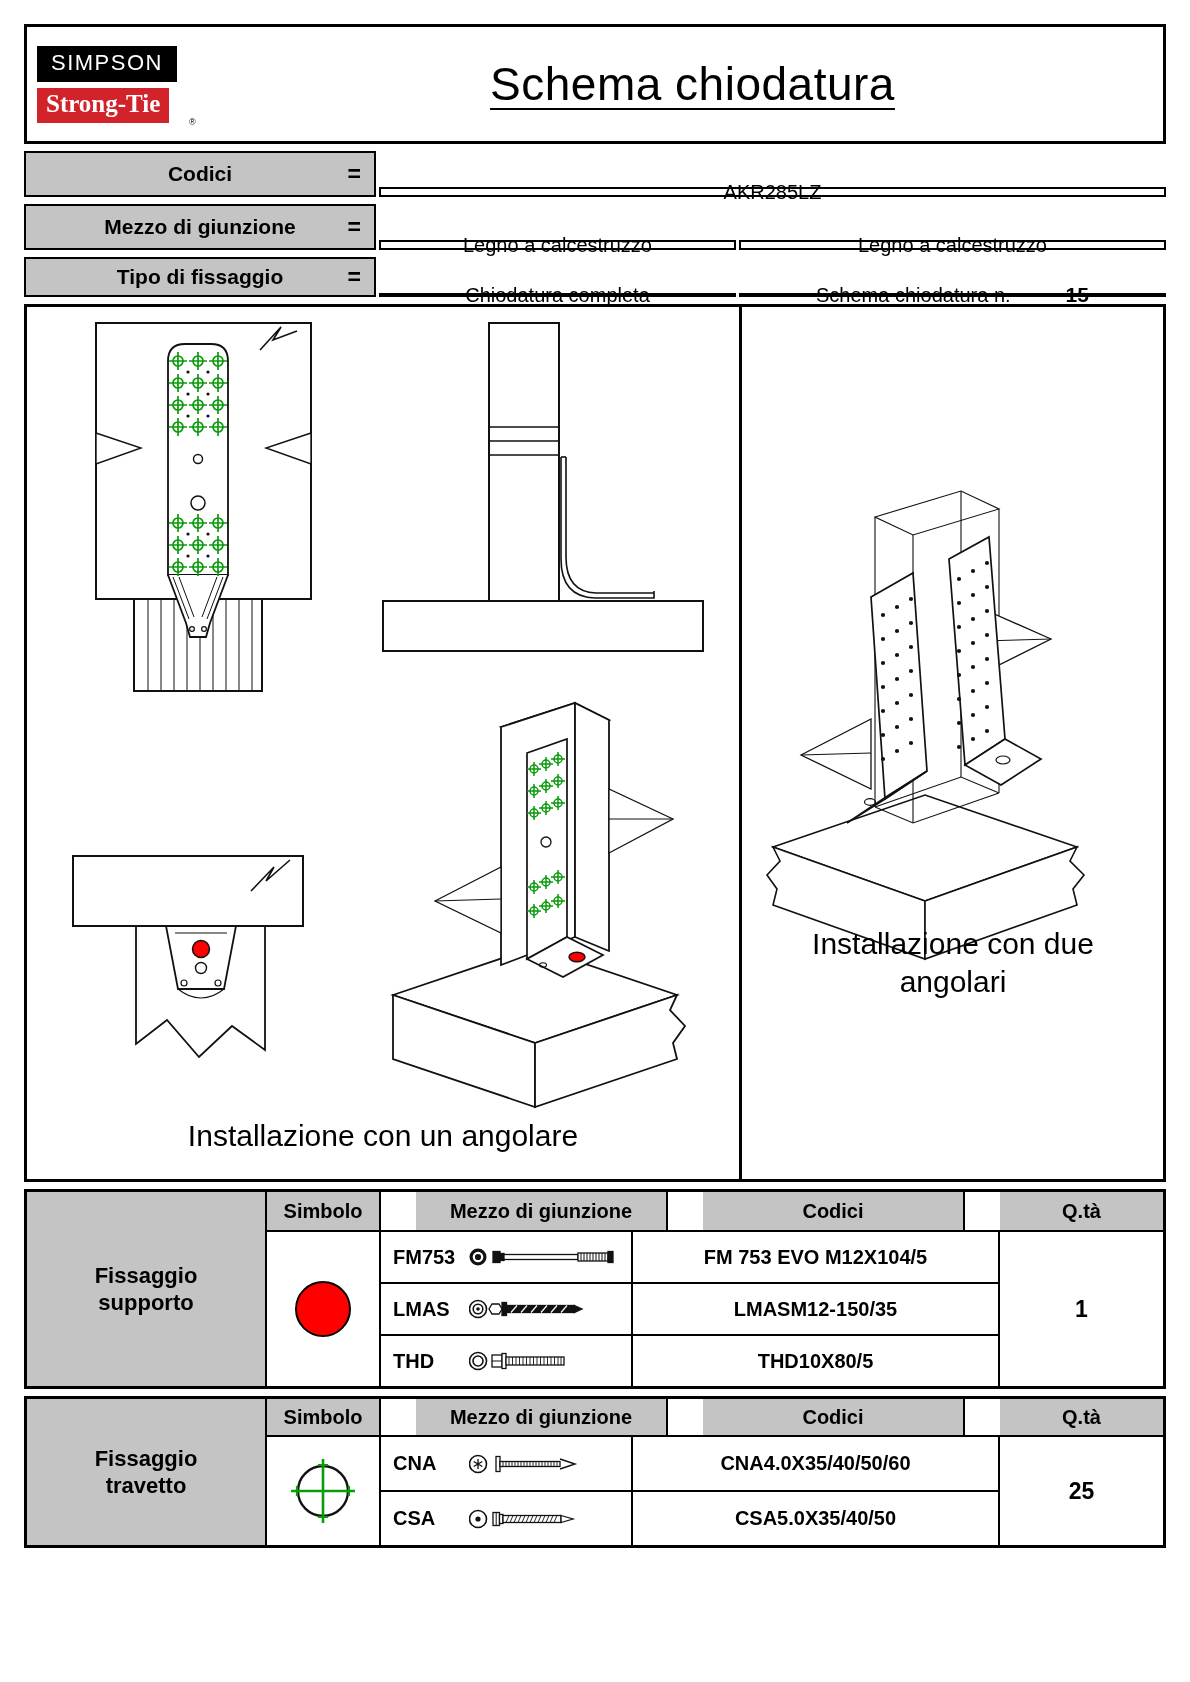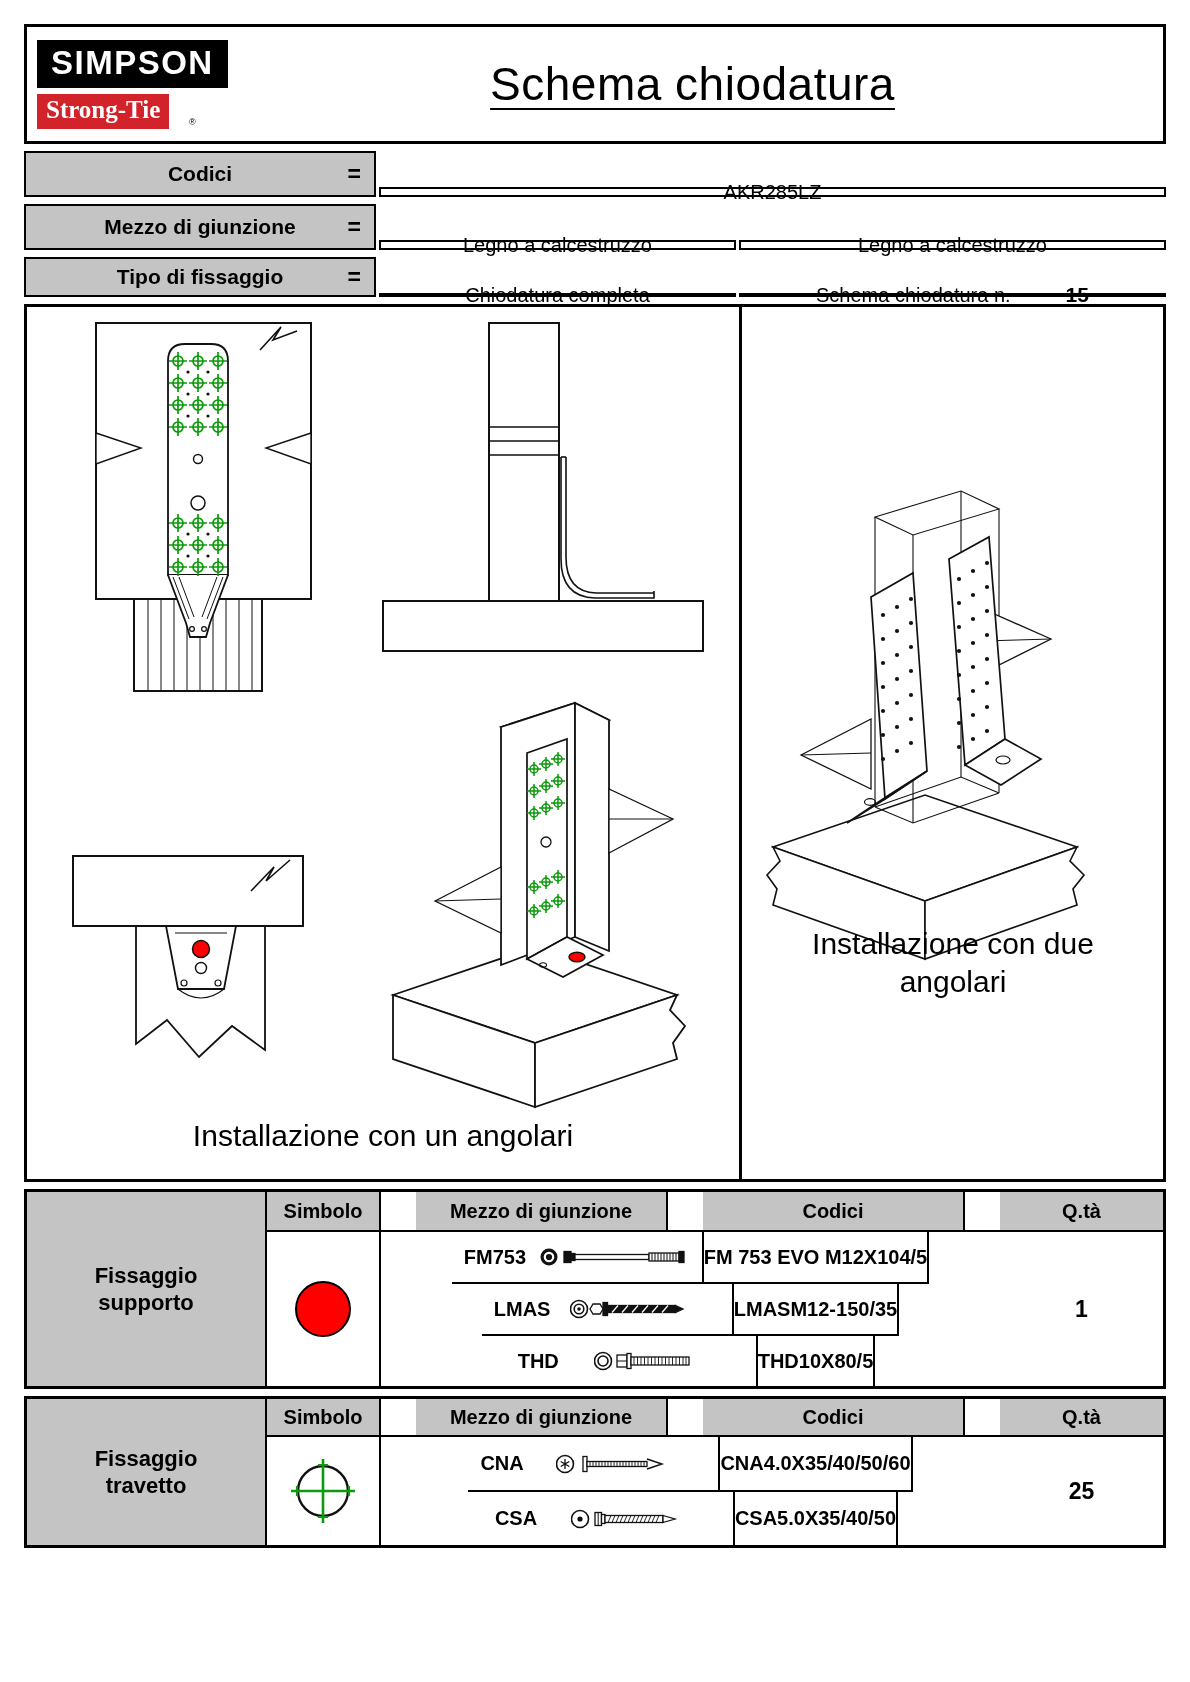--- a/index.html
+++ b/index.html
@@ -4,21 +4,21 @@
 <style>
   * { box-sizing: border-box; margin: 0; padding: 0; }
   html,body { width: 1190px; height: 1682px; background: #fff; }
   body { font-family: "Liberation Sans", sans-serif; color: #000; position: relative; }
   .sheet { position: absolute; left: 24px; top: 24px; width: 1142px; display: flex; flex-direction: column; gap: 7px; }
   .box { border: 3px solid #000; background: #fff; }
 
   
   .header { height: 120px; display: flex; align-items: stretch; }
   .logo-wrap { width: 195px; display: flex; flex-direction: column; justify-content: center; gap: 6px; padding-left: 10px; position: relative; }
-  .logo-simpson { background: #000; color: #fff; font-weight: bold; font-size: 33px; letter-spacing: 1.5px; padding: 4px 14px 6px; width: fit-content; }
+  .logo-simpson { background: #000; color: #fff; font-weight: normal; font-size: 22px; letter-spacing: 1.5px; padding: 4px 14px 6px; width: fit-content; }
   .logo-strongtie { background: #d2232a; color: #fff; font-weight: bold; font-size: 25px; padding: 2px 9px 5px; width: fit-content; font-family: "Liberation Serif", serif; }
   .logo-reg { position: absolute; left: 162px; bottom: 14px; font-size: 9px; }
   .title-wrap { flex: 1; display: flex; align-items: center; justify-content: center; }
   .title { font-size: 46px; letter-spacing: 0.5px; text-decoration: underline; text-underline-offset: 8px; text-decoration-thickness: 2px; }
   .revblock { width: 428px; border-left: 2.5px solid #000; display: grid; grid-template-columns: 106px 122px 1fr; grid-template-rows: 36px 44px 1fr; }
   .rcell { display: flex; align-items: center; justify-content: center; font-size: 17px; }
   .rsym  { grid-area: 1/1/3/2; border-bottom: 2px solid #000; }
   .rlab1 { grid-area: 1/2/2/3; border-left: 2px solid #000; border-bottom: 2px solid #000; font-weight: bold; }
   .rval1 { grid-area: 1/3/2/4; border-left: 2px solid #000; border-bottom: 2px solid #000; font-size: 18px; }
   .rlab2 { grid-area: 2/2/3/3; border-left: 2px solid #000; border-bottom: 2px solid #000; font-weight: bold; }
@@ -51,21 +51,21 @@
   .ft-right { flex: 1; display: flex; flex-direction: column; }
   .ft-head { display: flex; height: 40px; border-bottom: 2.5px solid #000; flex-shrink: 0; gap: 35px; }
   .ft-travetto .ft-head { height: 38px; }
   .hc { display: flex; align-items: center; justify-content: center; font-weight: bold; font-size: 20px; background: #c4c4c4; }
   .hc-simbolo { width: 114px; border-right: 2.5px solid #000; }
   .hc-mezzo { width: 252px; border-right: 2.5px solid #000; }
   .hc-codici { flex: 1; border-right: 2.5px solid #000; }
   .hc-qta { width: 163px; }
   .ft-body { flex: 1; display: flex; }
   .bc-simbolo { width: 114px; border-right: 2.5px solid #000; display: flex; align-items: center; justify-content: center; }
-  .bc-rows { flex: 1; display: flex; flex-direction: column; align-items: center; }
+  .bc-rows { flex: 1; display: flex; flex-direction: column; }
   .frow { flex: 1; display: flex; border-bottom: 2.5px solid #000; }
   .frow:last-child { border-bottom: none; }
   .fc-mezzo { width: 252px; border-right: 2.5px solid #000; display: flex; align-items: center; padding-left: 12px; gap: 10px; }
   .fc-name { font-weight: bold; font-size: 20px; min-width: 66px; }
   .fc-codici { flex: 1; border-right: 2.5px solid #000; display: flex; align-items: center; justify-content: center; font-weight: bold; font-size: 20px; }
   .bc-qta { width: 163px; display: flex; align-items: center; justify-content: center; font-weight: bold; font-size: 23px; }
   .sym-red { width: 56px; height: 56px; border-radius: 50%; background: #ff0000; border: 2px solid #000; }
 </style>
 </head>
 <body>
@@ -304,21 +304,21 @@
           <use href="#pdot" x="244" y="280"></use>
           <use href="#pdot" x="244" y="304"></use>
           <use href="#pdot" x="244" y="328"></use>
           <use href="#pdot" x="244" y="352"></use>
           <use href="#pdot" x="244" y="376"></use>
           <use href="#pdot" x="244" y="400"></use>
           <use href="#pdot" x="244" y="424"></use>
       </g>
     </svg>
 
-    <div class="cap-left">Installazione con un angolari</div>
+    <div class="cap-left">Installazione con un angolare</div>
     <div class="cap-right">
       <div class="cap-right-inner">Installazione con due angolari</div>
     </div>
   </div>
 
   <div class="box ftable ft-supporto">
     <div class="ft-label">Fissaggio supporto</div>
     <div class="ft-right">
       <div class="ft-head">
         <div class="hc hc-simbolo">Simbolo</div>

